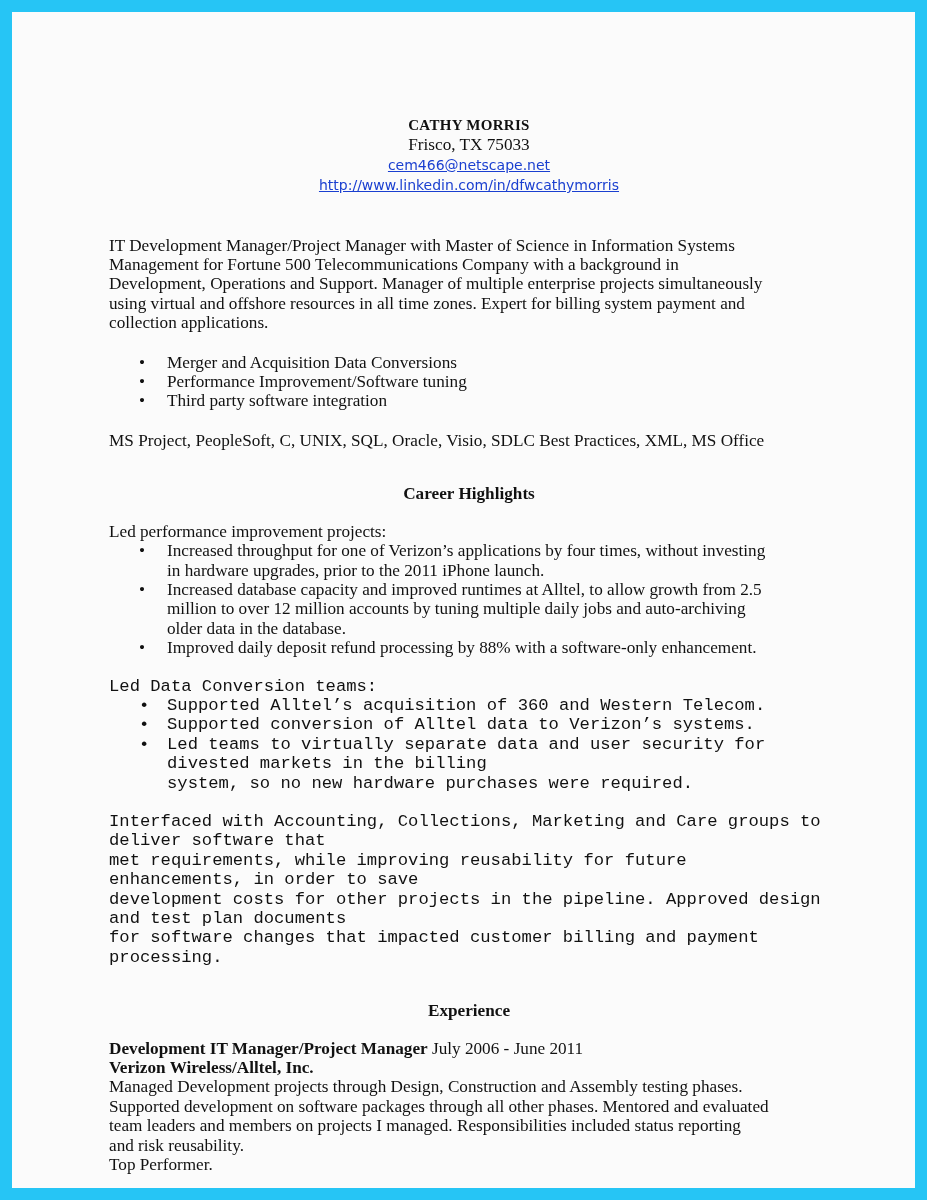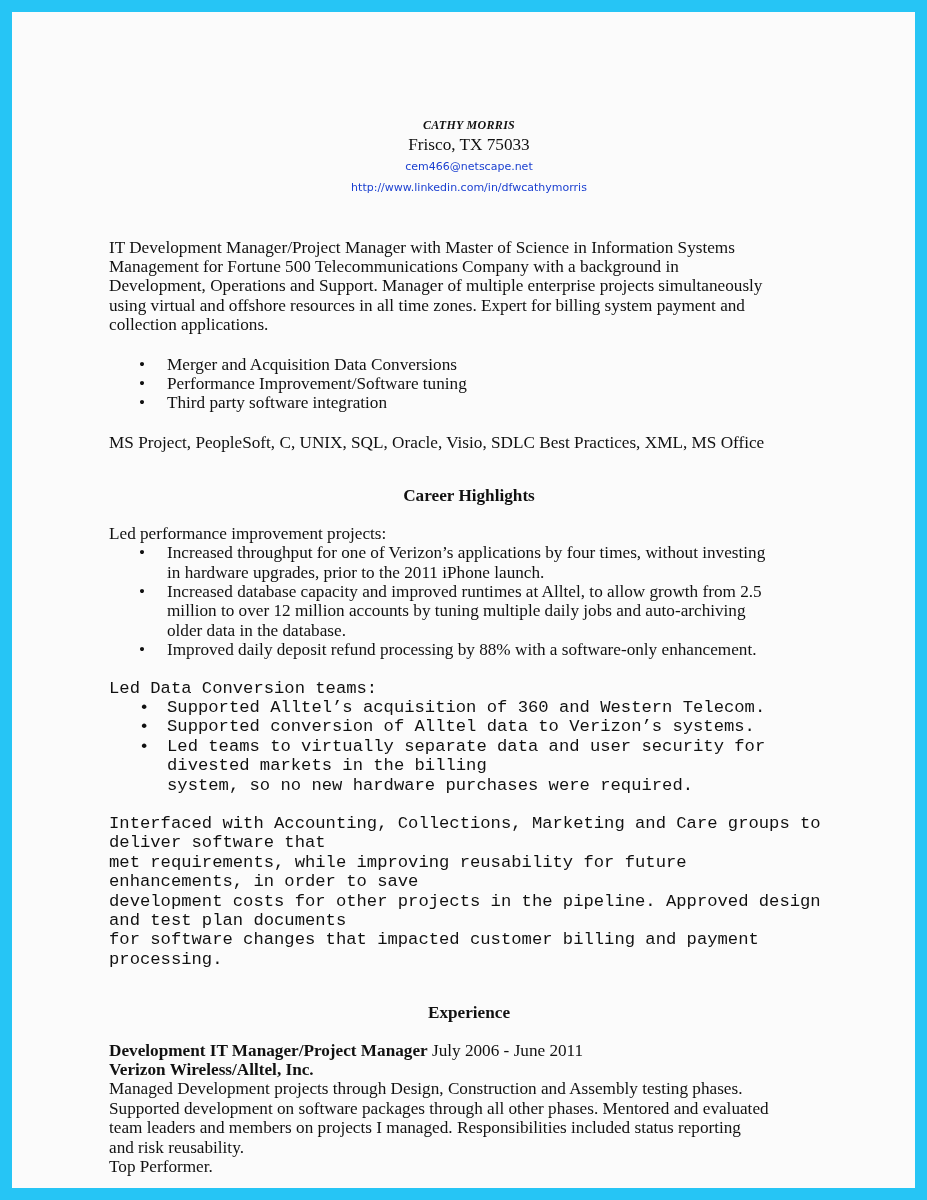--- a/index.html
+++ b/index.html
@@ -12,22 +12,22 @@
   .page {
     position: absolute; left: 12px; top: 12px;
     width: 903px; height: 1176px;
     background: #fbfbfb;
   }
   .content {
     position: absolute; left: 97px; top: 104px; width: 720px;
     font-size: 17.2px; line-height: 19.4px;
   }
   .header { text-align: center; margin-left: 0; }
-  .name { font-weight: bold; font-size: 12px; letter-spacing: 0.3px; font-style: italic; }
-  .link { color: #1a3fd0; font-family: "DejaVu Sans", "Liberation Sans", sans-serif; font-size: 11px; }
+  .name { font-weight: bold; font-size: 15px; letter-spacing: 0.3px; }
+  .link { color: #1a3fd0; text-decoration: underline; font-family: "DejaVu Sans", "Liberation Sans", sans-serif; font-size: 14px; }
   p { margin: 0; }
   .summary { margin-top: 40px; }
   ul { margin: 0; padding: 0; list-style: none; }
   ul li { position: relative; padding-left: 58px; }
   ul li::before { content: "\2022"; position: absolute; left: 30px; top: 0; }
   .core { margin-top: 20px; }
   .skills { margin-top: 20px; }
   .section-title { text-align: center; font-weight: bold; margin-top: 34px; }
   .after-title { margin-top: 18px; }
   .gap { margin-top: 19px; font-family: Liberation Mono, monospace; }

